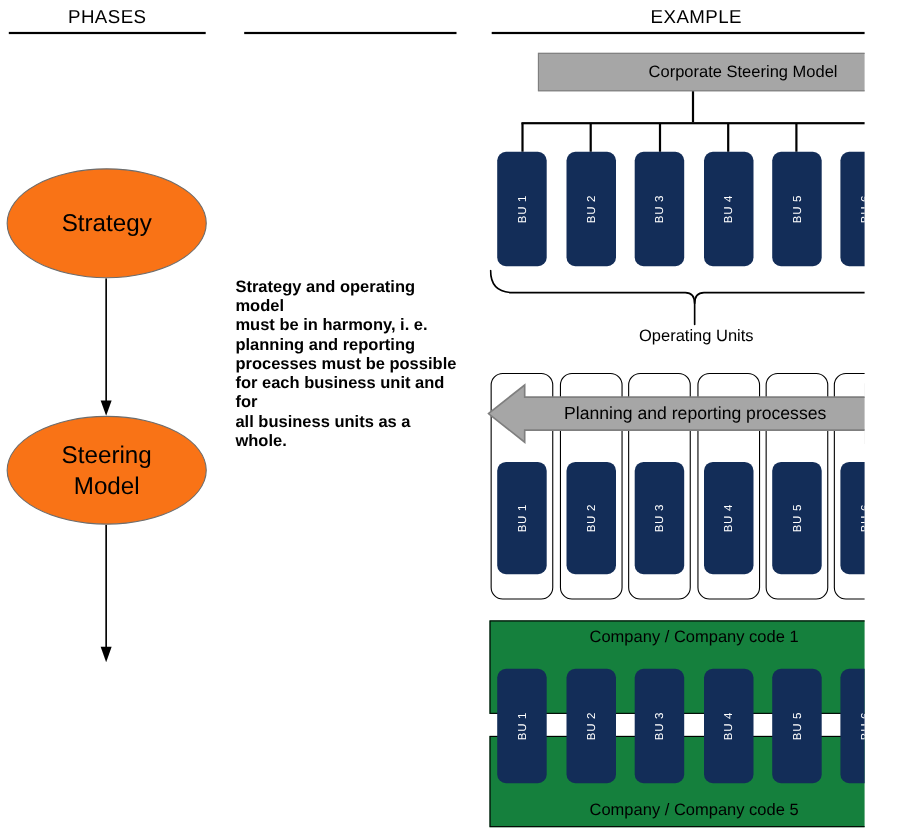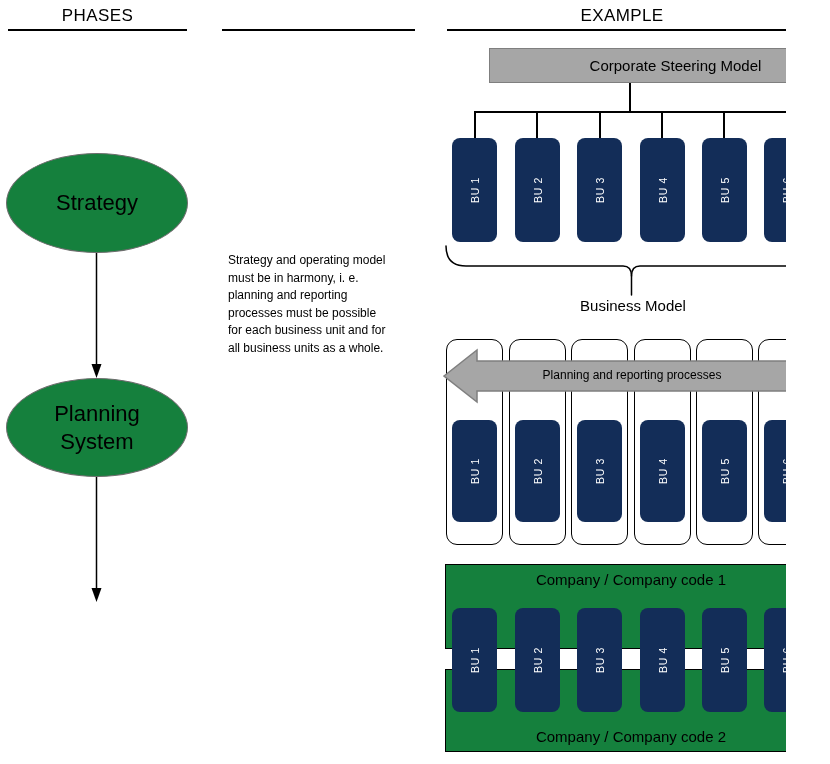--- a/index.html
+++ b/index.html
@@ -12,44 +12,44 @@
     font-family: "Liberation Sans", sans-serif;
     color: #000;
     overflow: hidden;
     padding-left: 24px;
   }
 
   
   .col-title { position: absolute; top: 6px; font-size: 17px; letter-spacing: 0.4px; text-align: center; }
   #t-phases { left: 0; width: 195px; }
   #t-transition { left: 220px; width: 196px; }
-  #t-example { left: 436px; width: 372px; }
+  #t-example { left: 447px; width: 372px; }
   .rule { position: absolute; top: 29px; height: 2px; background: #000; }
   #r-phases { left: 8px; width: 179px; }
   #r-transition { left: 222px; width: 193px; }
   #r-example { left: 447px; width: 372px; }
 
   
   .ellipse {
     position: absolute; left: 6px; width: 182px;
-    background: #15803d; border: 1.5px solid #6d6d6d; border-radius: 50%;
+    background: #f97316; border: 1.5px solid #6d6d6d; border-radius: 50%;
     display: flex; flex-direction: column; align-items: center; justify-content: center;
     font-size: 22px; line-height: 28px; text-align: center;
   }
   #e1 { top: 153px; height: 100px; }
   #e2 { top: 378px; height: 99px; }
   #e3 { top: 602px; height: 95px; }
   .phase-arrow { position: absolute; left: 90px; }
   #pa1 { top: 253px; }
   #pa2 { top: 477px; }
 
   
   .note {
-    position: absolute; left: 228px; width: 205px;
-    font-size: 12px; line-height: 17.5px; white-space: pre-line;
+    position: absolute; left: 214px; width: 205px;
+    font-size: 15px; line-height: 17.5px; white-space: pre-line; font-weight: bold;
   }
   #note1 { top: 252px; }
   #note2 { top: 492px; }
 
   
   .gray-box {
     position: absolute; left: 445px; top: 48px; width: 373px; height: 35px;
     background: #A6A6A6; border: 1.5px solid #7F7F7F;
     display: flex; align-items: center; justify-content: center; font-size: 15px; margin-left: 44px;
   }
@@ -82,21 +82,21 @@
   
   .proc-lane {
     position: absolute; top: 339px; height: 206px; width: 57px;
     background: #fff; border: 1.5px solid #000; border-radius: 11px; z-index: 1;
   }
   .k1 { left: 446px; } .k2 { left: 509px; } .k3 { left: 571px; }
   .k4 { left: 634px; } .k5 { left: 696px; } .k6 { left: 758px; }
   #proc-arrow-svg { position: absolute; left: 443px; top: 347px; z-index: 2; }
   #proc-arrow-label {
     position: absolute; left: 443px; top: 368px; width: 378px;
-    text-align: center; font-size: 12px; z-index: 3;
+    text-align: center; font-size: 16px; z-index: 3;
   }
 
   
   .company {
     position: absolute; left: 445px; width: 372px;
     background: #15803d; border: 1.5px solid #000; z-index: 1;
     font-size: 15px; text-align: center;
   }
   #company1 { top: 564px; height: 85px; padding-top: 6px; }
   #company2 { top: 669px; height: 83px; display: flex; align-items: flex-end; justify-content: center; padding-bottom: 6px; }
@@ -113,22 +113,22 @@
   <div class="rule" id="r-example"></div>
 
   <div class="ellipse" id="e1">
     <div>Strategy</div>
   </div>
   <svg class="phase-arrow" id="pa1" width="13" height="125">
     <line x1="6.5" y1="0" x2="6.5" y2="112" stroke="#000" stroke-width="1.5"></line>
     <polygon points="1.5,111 11.5,111 6.5,125" fill="#000"></polygon>
   </svg>
   <div class="ellipse" id="e2">
-    <div>Planning</div>
-    <div>System</div>
+    <div>Steering</div>
+    <div>Model</div>
   </div>
   <svg class="phase-arrow" id="pa2" width="13" height="125">
     <line x1="6.5" y1="0" x2="6.5" y2="112" stroke="#000" stroke-width="1.5"></line>
     <polygon points="1.5,111 11.5,111 6.5,125" fill="#000"></polygon>
   </svg>
 
   <div class="note" id="note1">Strategy and operating model
 must be in harmony, i. e.
 planning and reporting
 processes must be possible
@@ -161,21 +161,21 @@
       <span>BU 5</span>
     </div>
   <div class="bu org-bu c6">
       <span>BU 6</span>
     </div>
 
   <svg id="brace-svg" width="373" height="52">
     <path d="M1 1 C1 14 8 21 21 21 L178 21 C184 21 186.5 25 186.5 31 L186.5 50" fill="none" stroke="#000" stroke-width="1.5" stroke-linecap="round"></path>
     <path d="M372 1 C372 14 365 21 352 21 L195 21 C189 21 186.5 25 186.5 31" fill="none" stroke="#000" stroke-width="1.5" stroke-linecap="round"></path>
   </svg>
-  <div id="brace-label">Business Model</div>
+  <div id="brace-label">Operating Units</div>
 
   <div class="proc-lane k1"></div>
   <div class="proc-lane k2"></div>
   <div class="proc-lane k3"></div>
   <div class="proc-lane k4"></div>
   <div class="proc-lane k5"></div>
   <div class="proc-lane k6"></div>
 
   <svg id="proc-arrow-svg" width="378" height="58">
     <polygon points="1,29 34,3 34,14 344,14 344,3 377,29 344,55 344,44 34,44 34,55" fill="#A6A6A6" stroke="#7F7F7F" stroke-width="1.5"></polygon>
@@ -198,21 +198,21 @@
       <span>BU 5</span>
     </div>
   <div class="bu proc-bu c6">
       <span>BU 6</span>
     </div>
 
   <div class="company" id="company1">
     <div>Company / Company code 1</div>
   </div>
   <div class="company" id="company2">
-    <span>Company / Company code 2</span>
+    <span>Company / Company code 5</span>
   </div>
 
   <div class="bu comp-bu c1">
       <span>BU 1</span>
     </div>
   <div class="bu comp-bu c2">
       <span>BU 2</span>
     </div>
   <div class="bu comp-bu c3">
       <span>BU 3</span>

